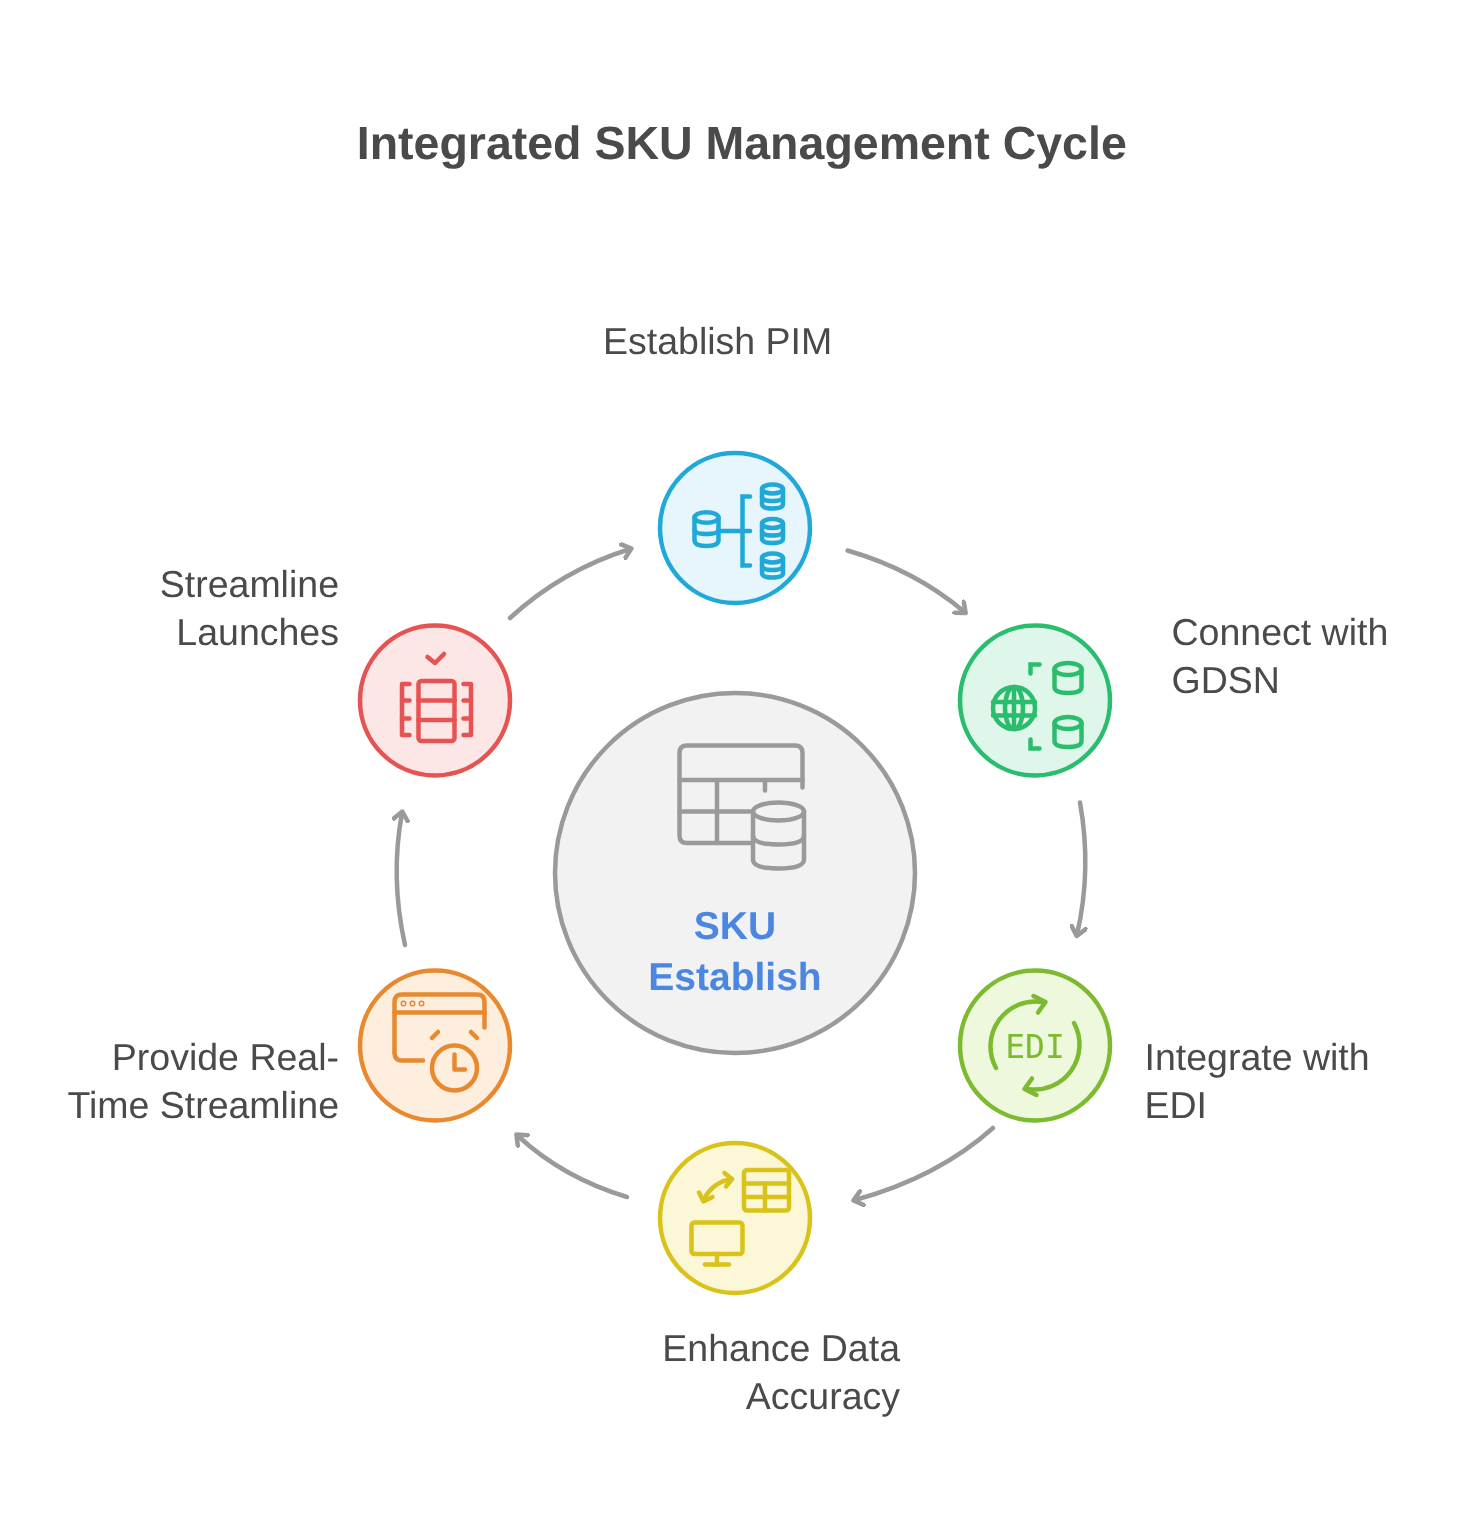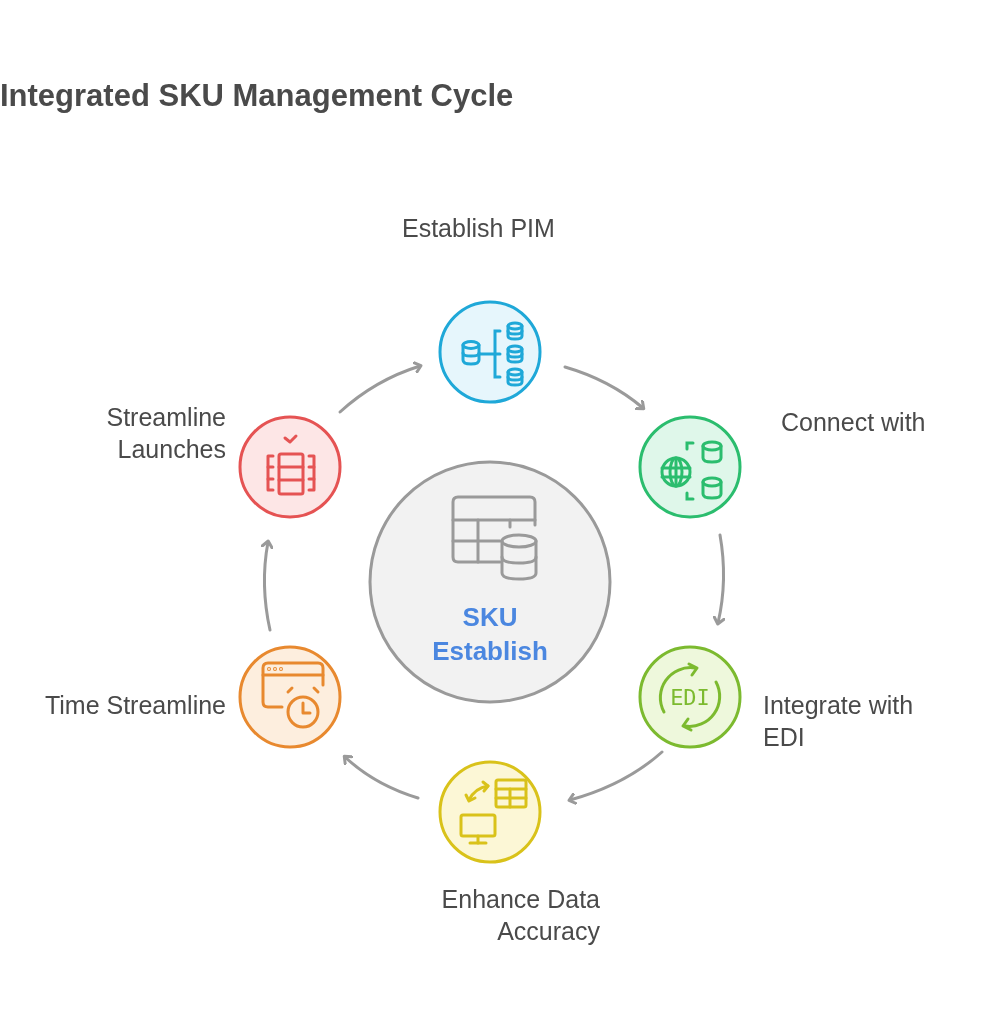--- a/index.html
+++ b/index.html
@@ -1,17 +1,17 @@
 <!DOCTYPE html>
 <html><head>
 <meta charset="utf-8">
 <style>
   html, body { margin:0; padding:0; background:#ffffff; }
   body { width:989px; height:1024px; position:relative; overflow:hidden; font-family:"Liberation Sans", sans-serif; }
-  #title { position:absolute; left:0; top:78px; width:989px; font-size:31px; font-weight:bold; color:#4a4a4a; }
+  #title { position:absolute; left:0; top:78px; width:989px; text-align:center; font-size:31px; font-weight:bold; color:#4a4a4a; }
   svg#diagram { position:absolute; left:0; top:0; }
   .lbl { position:absolute; font-size:25px; line-height:32px; color:#4a4a4a; }
   .lbl span { display:block; }
   .center-lbl { position:absolute; left:390px; top:600px; width:200px; text-align:center; font-size:26px; line-height:34px; color:#4b87e0;font-weight:bold; }
   .center-lbl span { display:block; }
 </style>
 </head>
 <body>
 
 <div id="title">Integrated SKU Management Cycle</div>
@@ -147,32 +147,34 @@
   <span>SKU</span>
   <span>Establish</span>
 </div>
 
 <div class="lbl" style="left:402px; top:212px;text-align:right;">
   <span>Establish PIM</span>
 </div>
 
 <div class="lbl" style="left:781px; top:406px;">
   <span>Connect with</span>
+  <span>GDSN</span>
 </div>
 
 <div class="lbl" style="left:763px; top:689px;">
   <span>Integrate with</span>
   <span>EDI</span>
 </div>
 
 <div class="lbl" style="left:380px; top:883px; width:220px; text-align:right;">
   <span>Enhance Data</span>
   <span>Accuracy</span>
 </div>
 
 <div class="lbl" style="left:20px; top:689px; width:206px; text-align:right;">
+  <span>Provide Real-</span>
   <span>Time Streamline</span>
 </div>
 
-<div class="lbl" style="left:20px; top:374px; width:206px; text-align:right;margin-top:27px;">
+<div class="lbl" style="left:20px; top:374px; width:206px; text-align:right;">
   <span>Streamline</span>
   <span>Launches</span>
 </div>
 
 </body></html>

